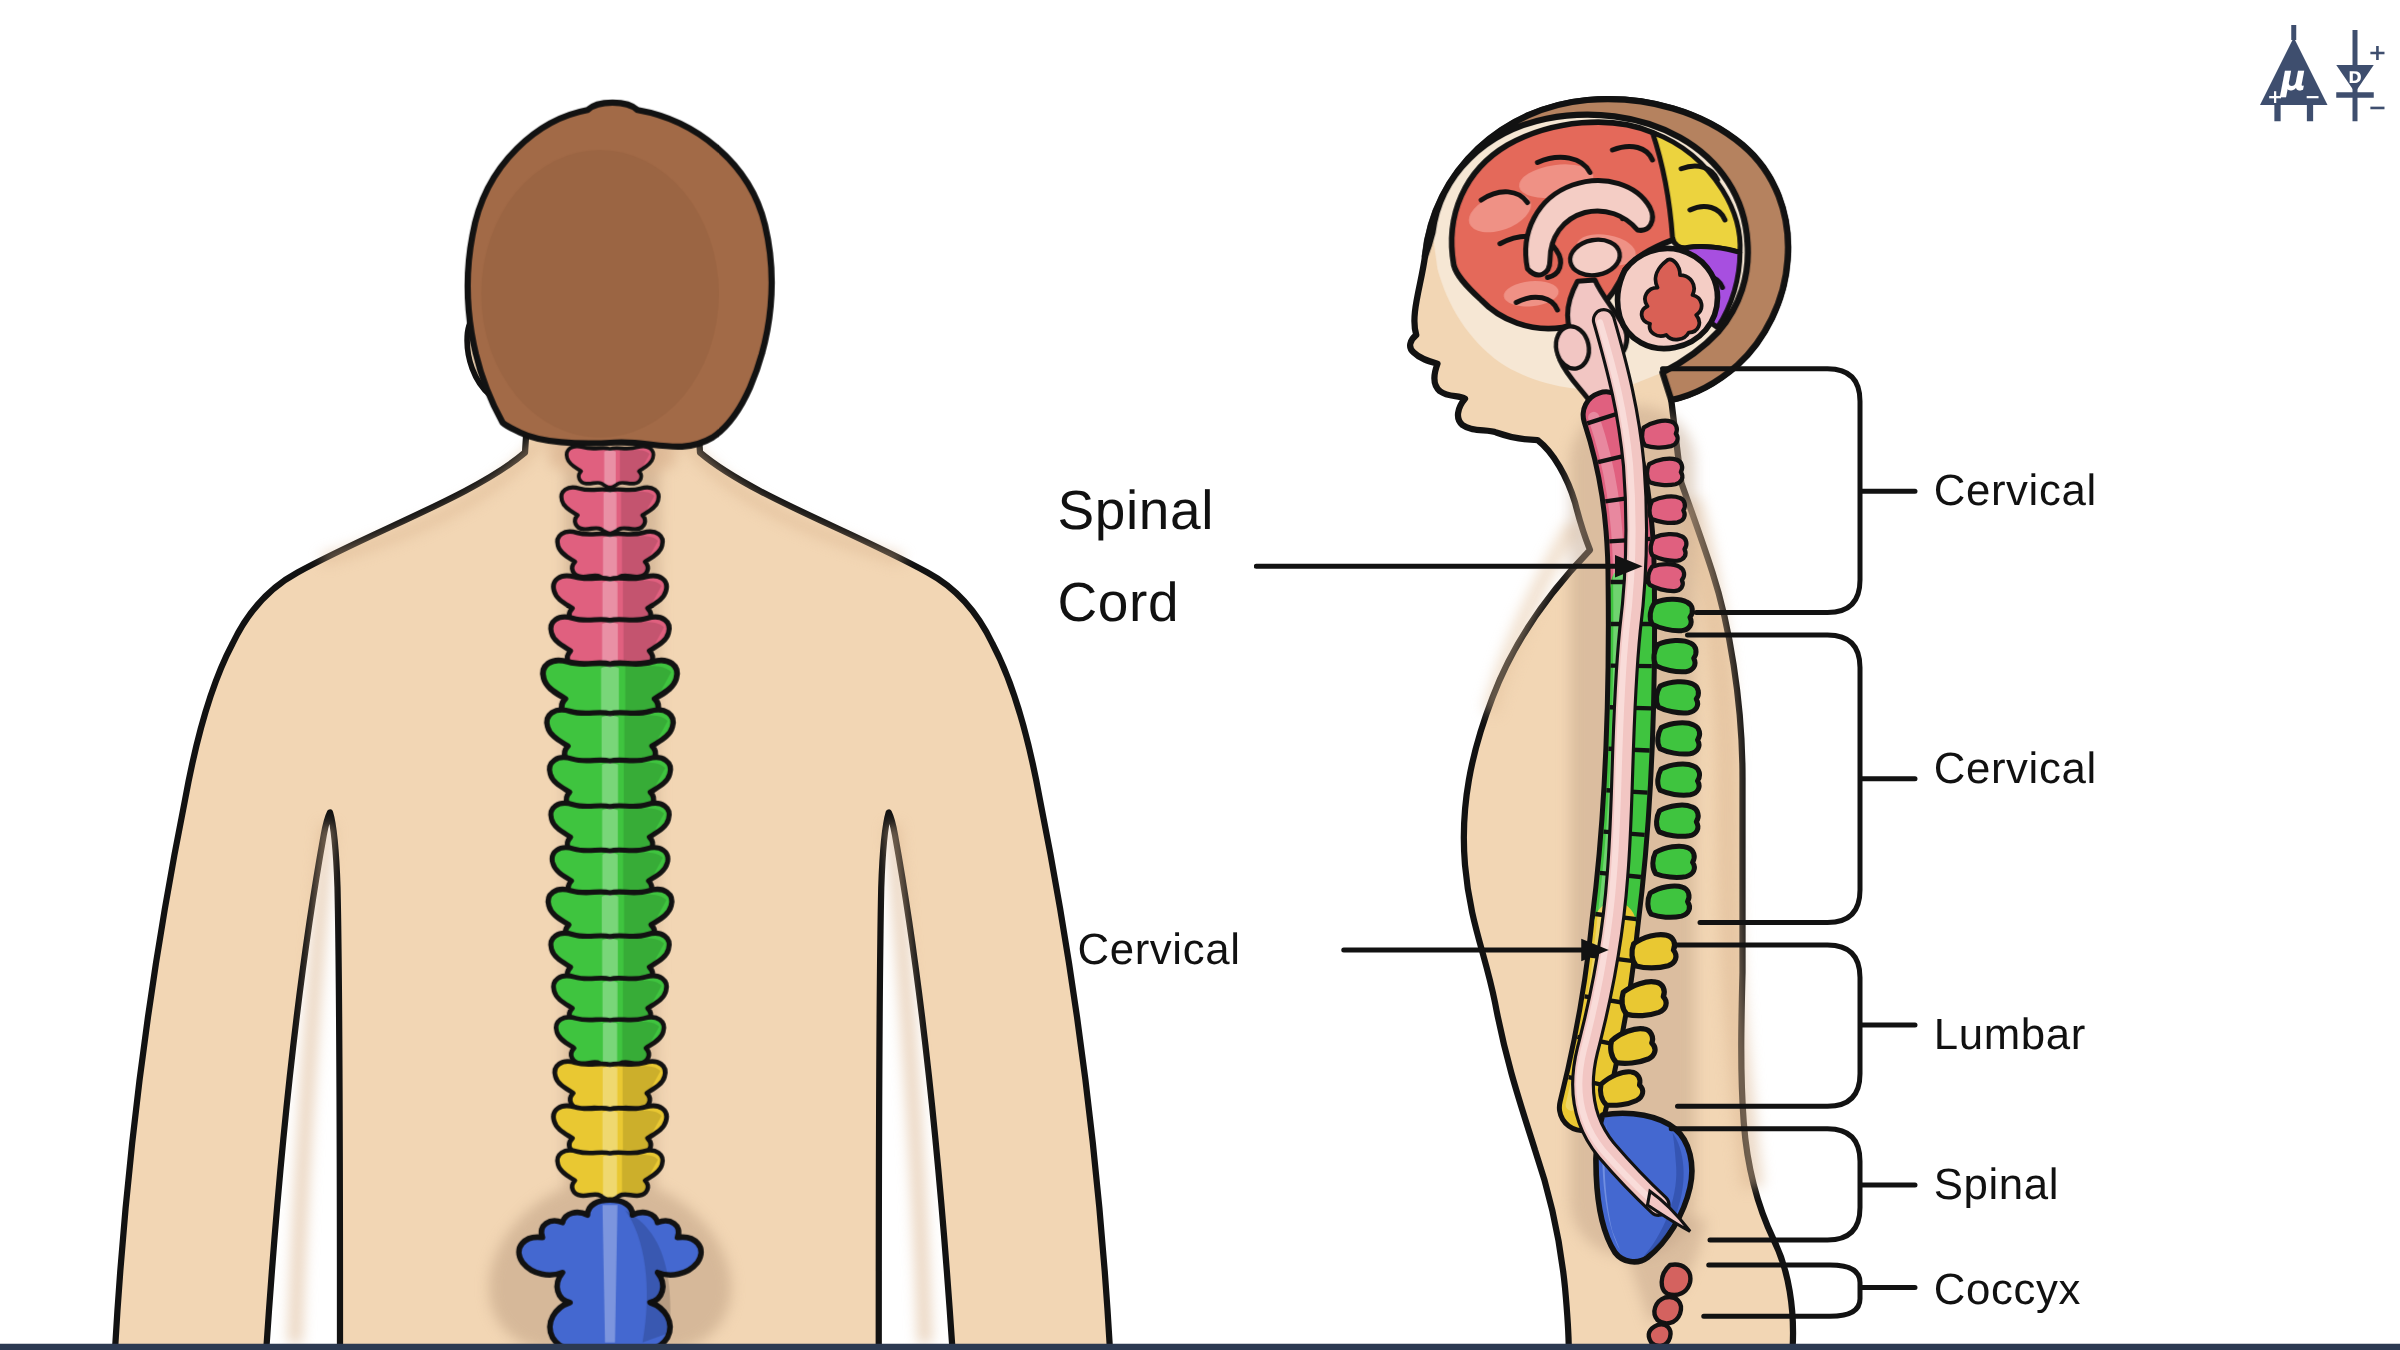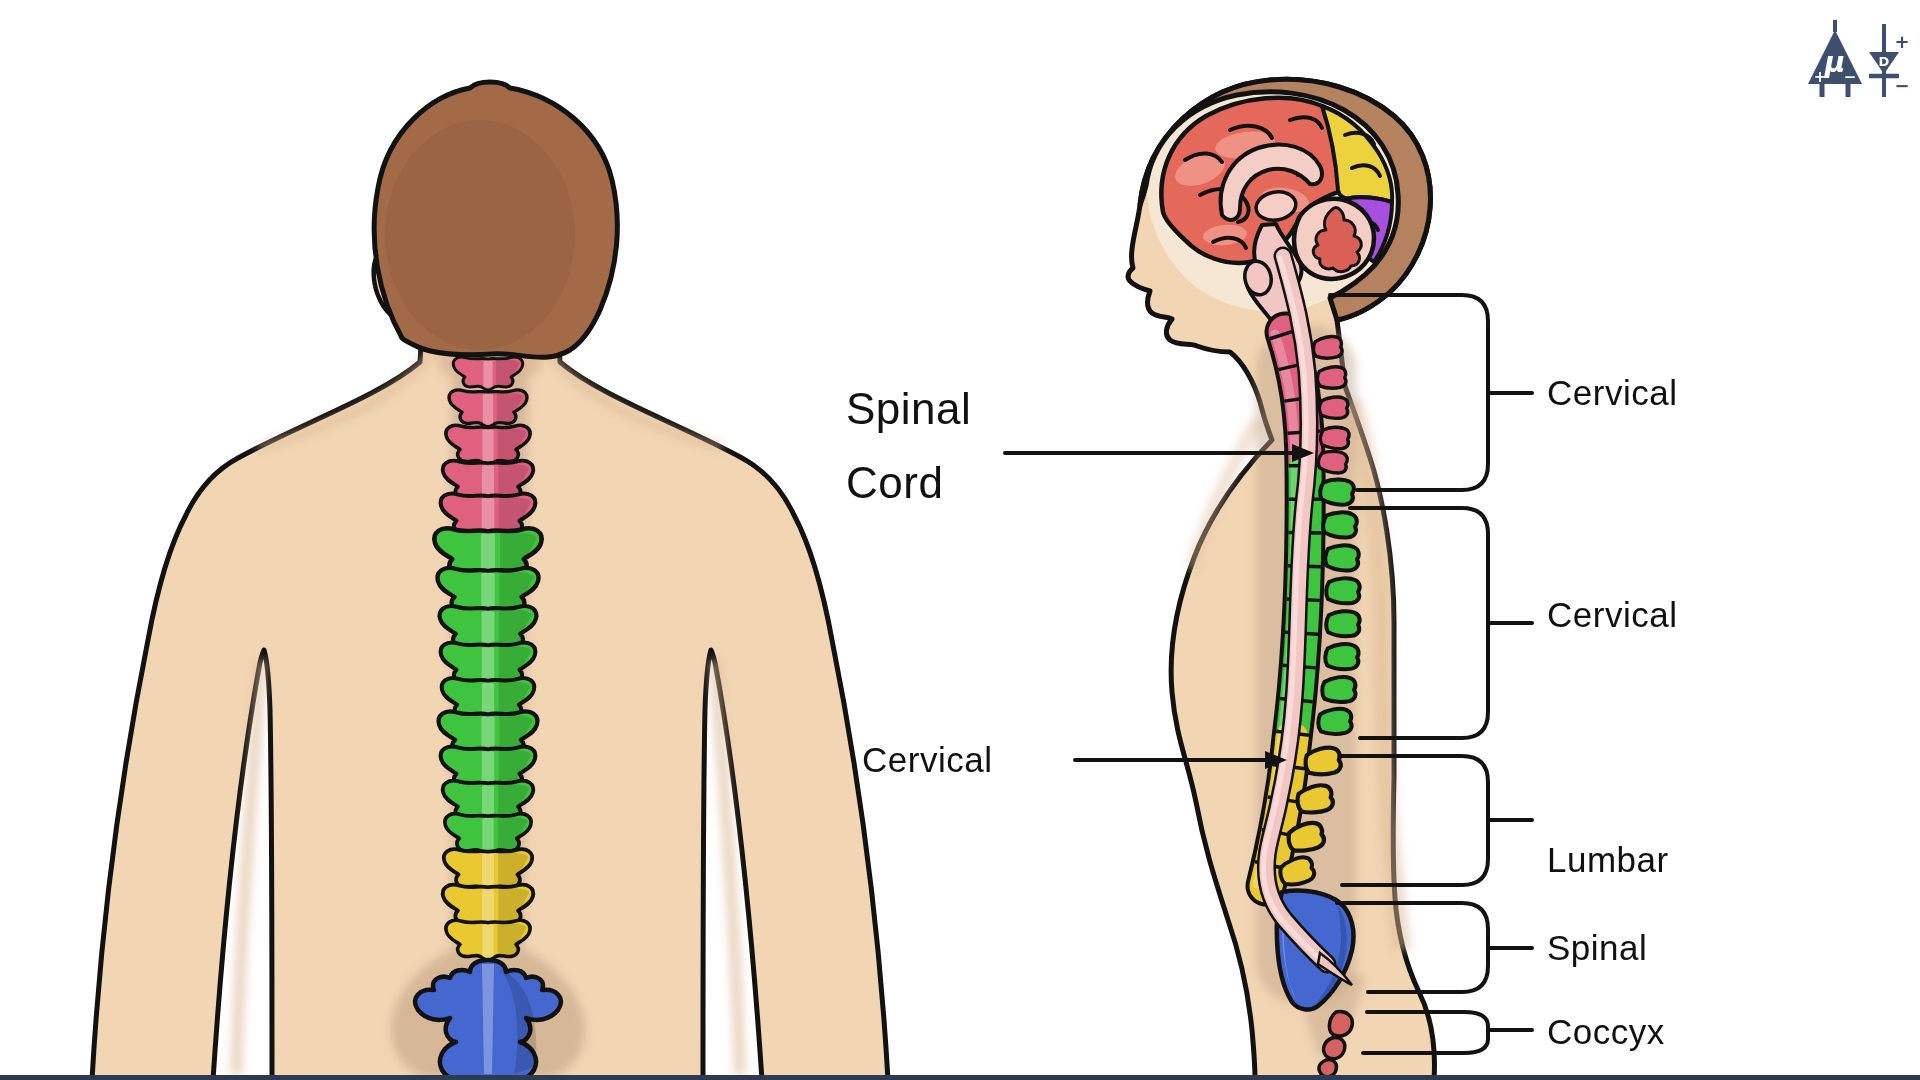--- a/index.html
+++ b/index.html
@@ -274,18 +274,18 @@
   </g>
 </svg>
 
 <div class="lbl2" style="left:846px; top:372px;">
   <div>Spinal</div>
   <div>Cord</div>
 </div>
 <div class="lbl" style="left:862px; top:728px;">Cervical</div>
 <div class="lbl" style="left:1547px; top:361px;">Cervical</div>
 <div class="lbl" style="left:1547px; top:583px;">Cervical</div>
-<div class="lbl" style="left:1547px; top:828px;">Lumbar</div>
+<div class="lbl" style="left:1547px; top:796px;">Lumbar</div>
 <div class="lbl" style="left:1547px; top:916px;">Spinal</div>
 <div class="lbl" style="left:1547px; top:1000px;">Coccyx</div>
 
 <div class="bottom-bar"></div>
 </div>
 
 </body></html>

